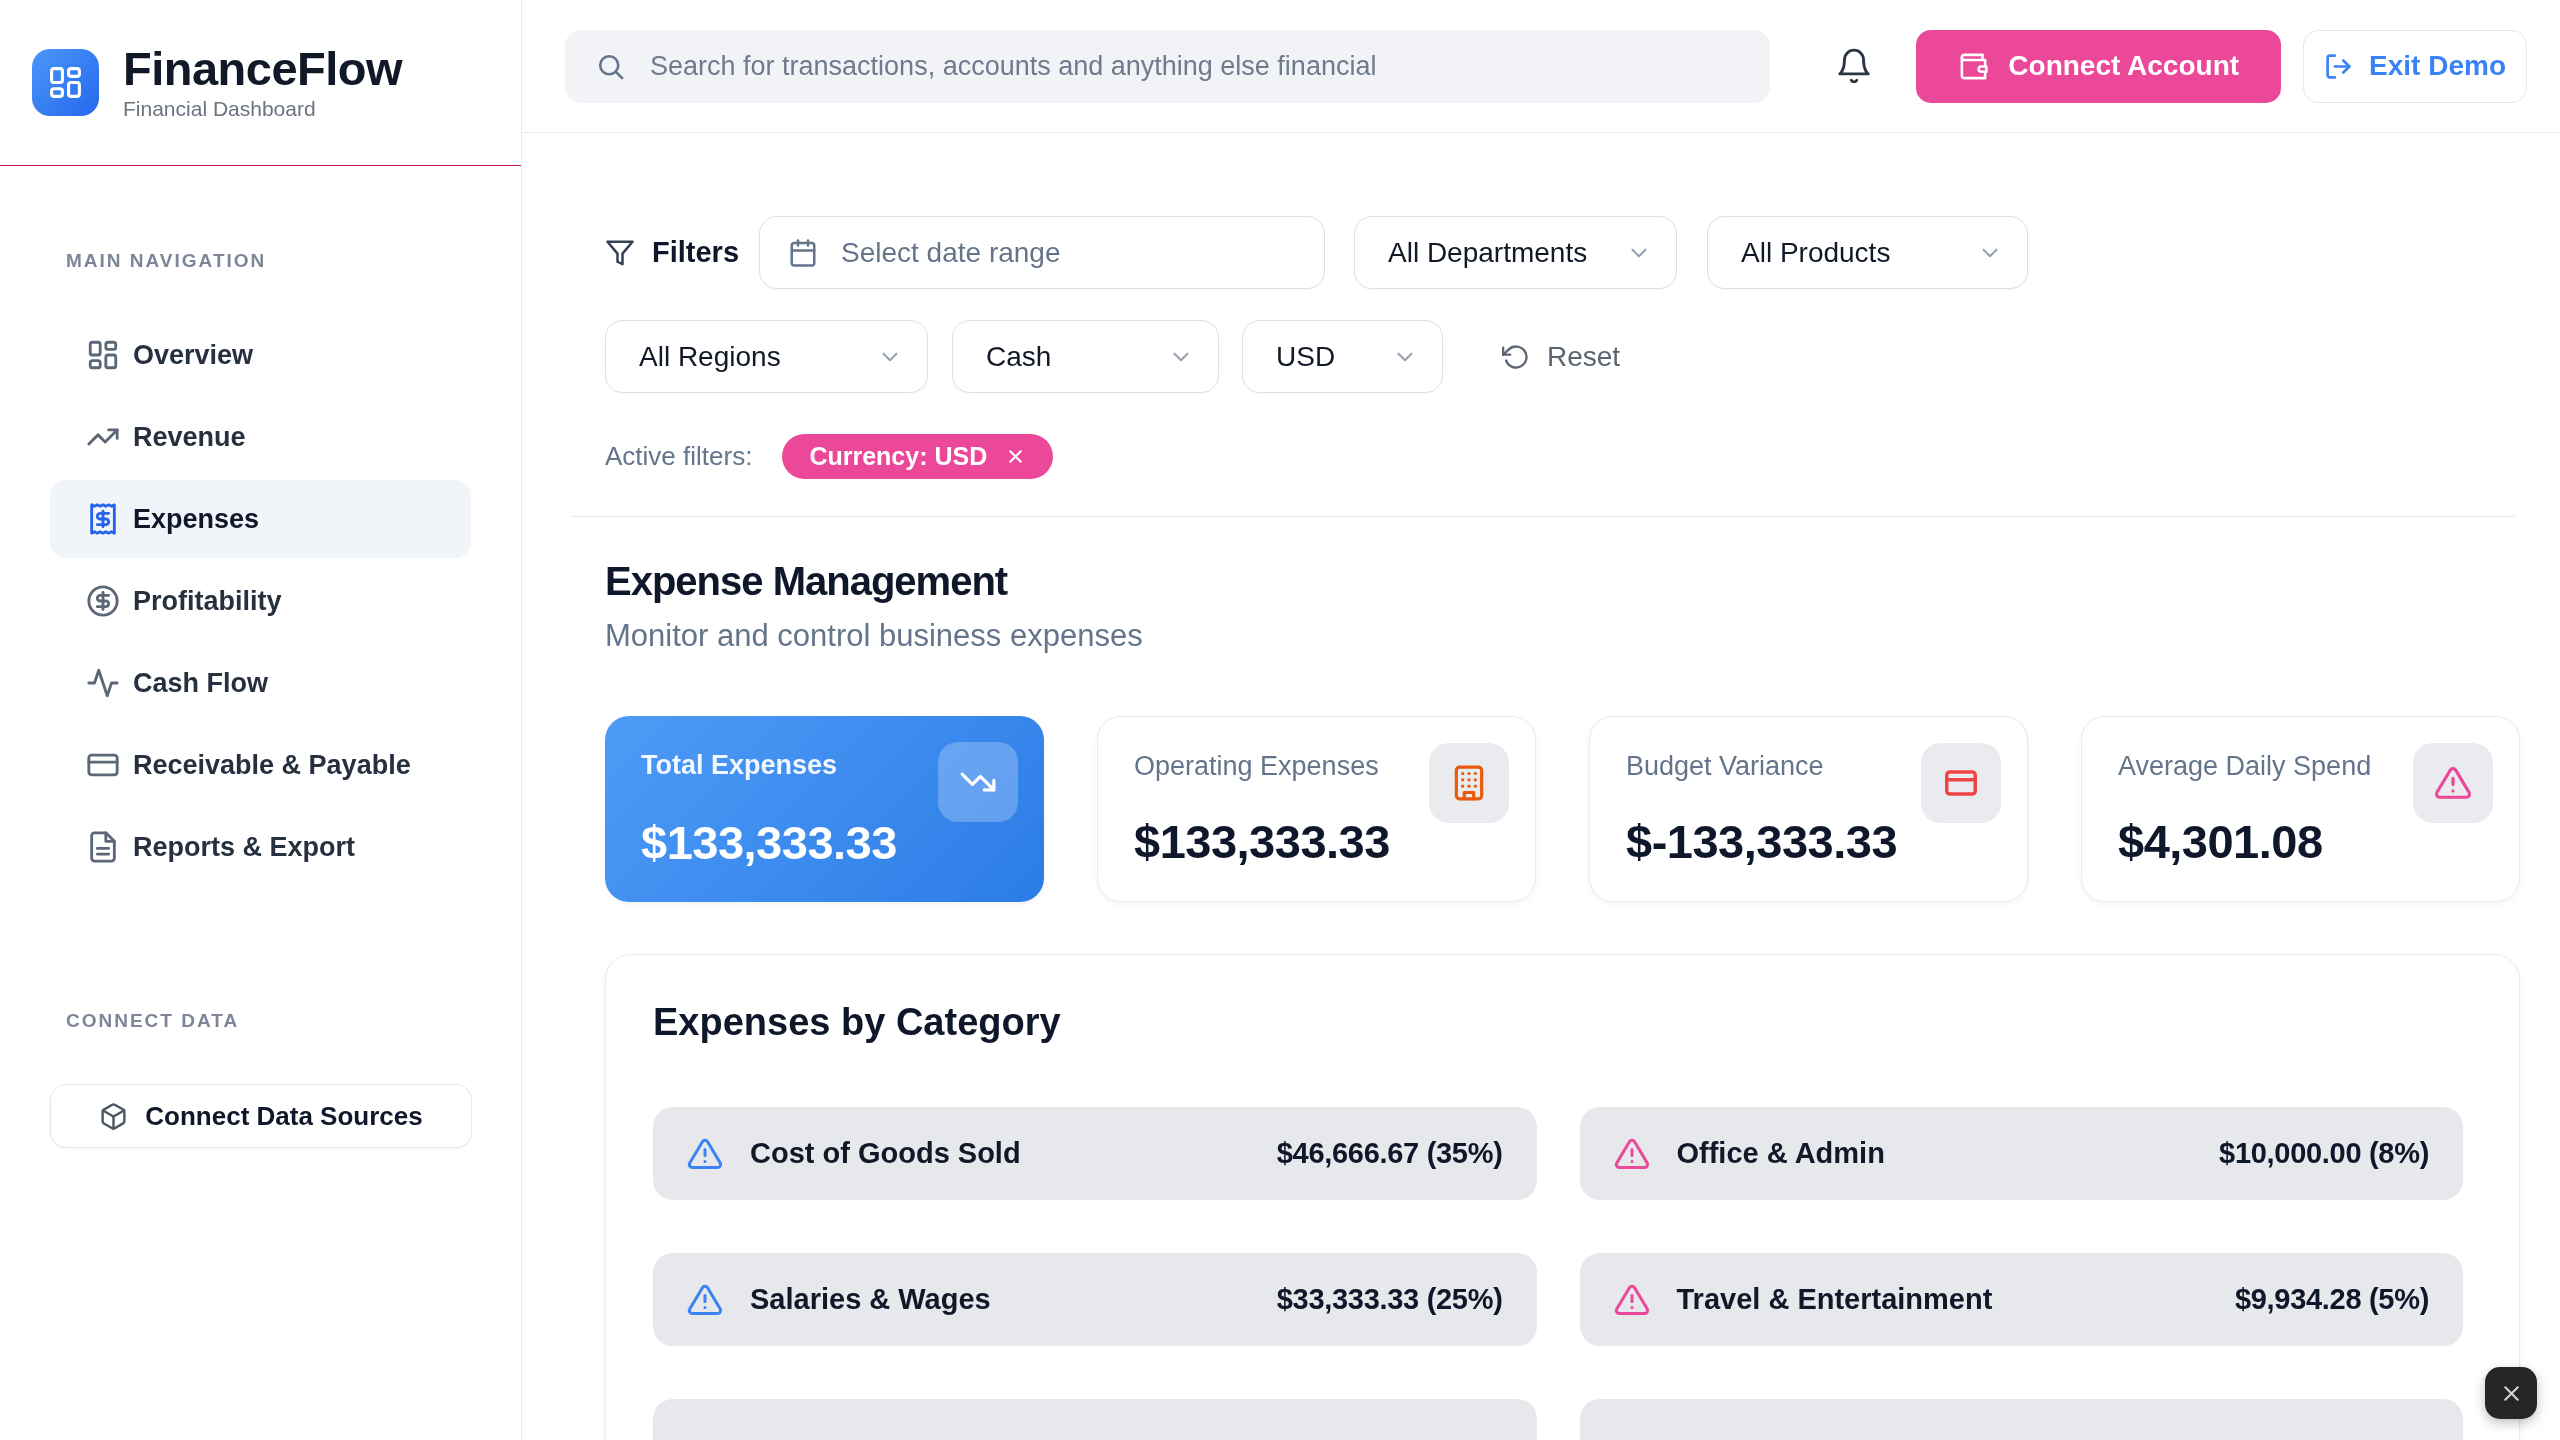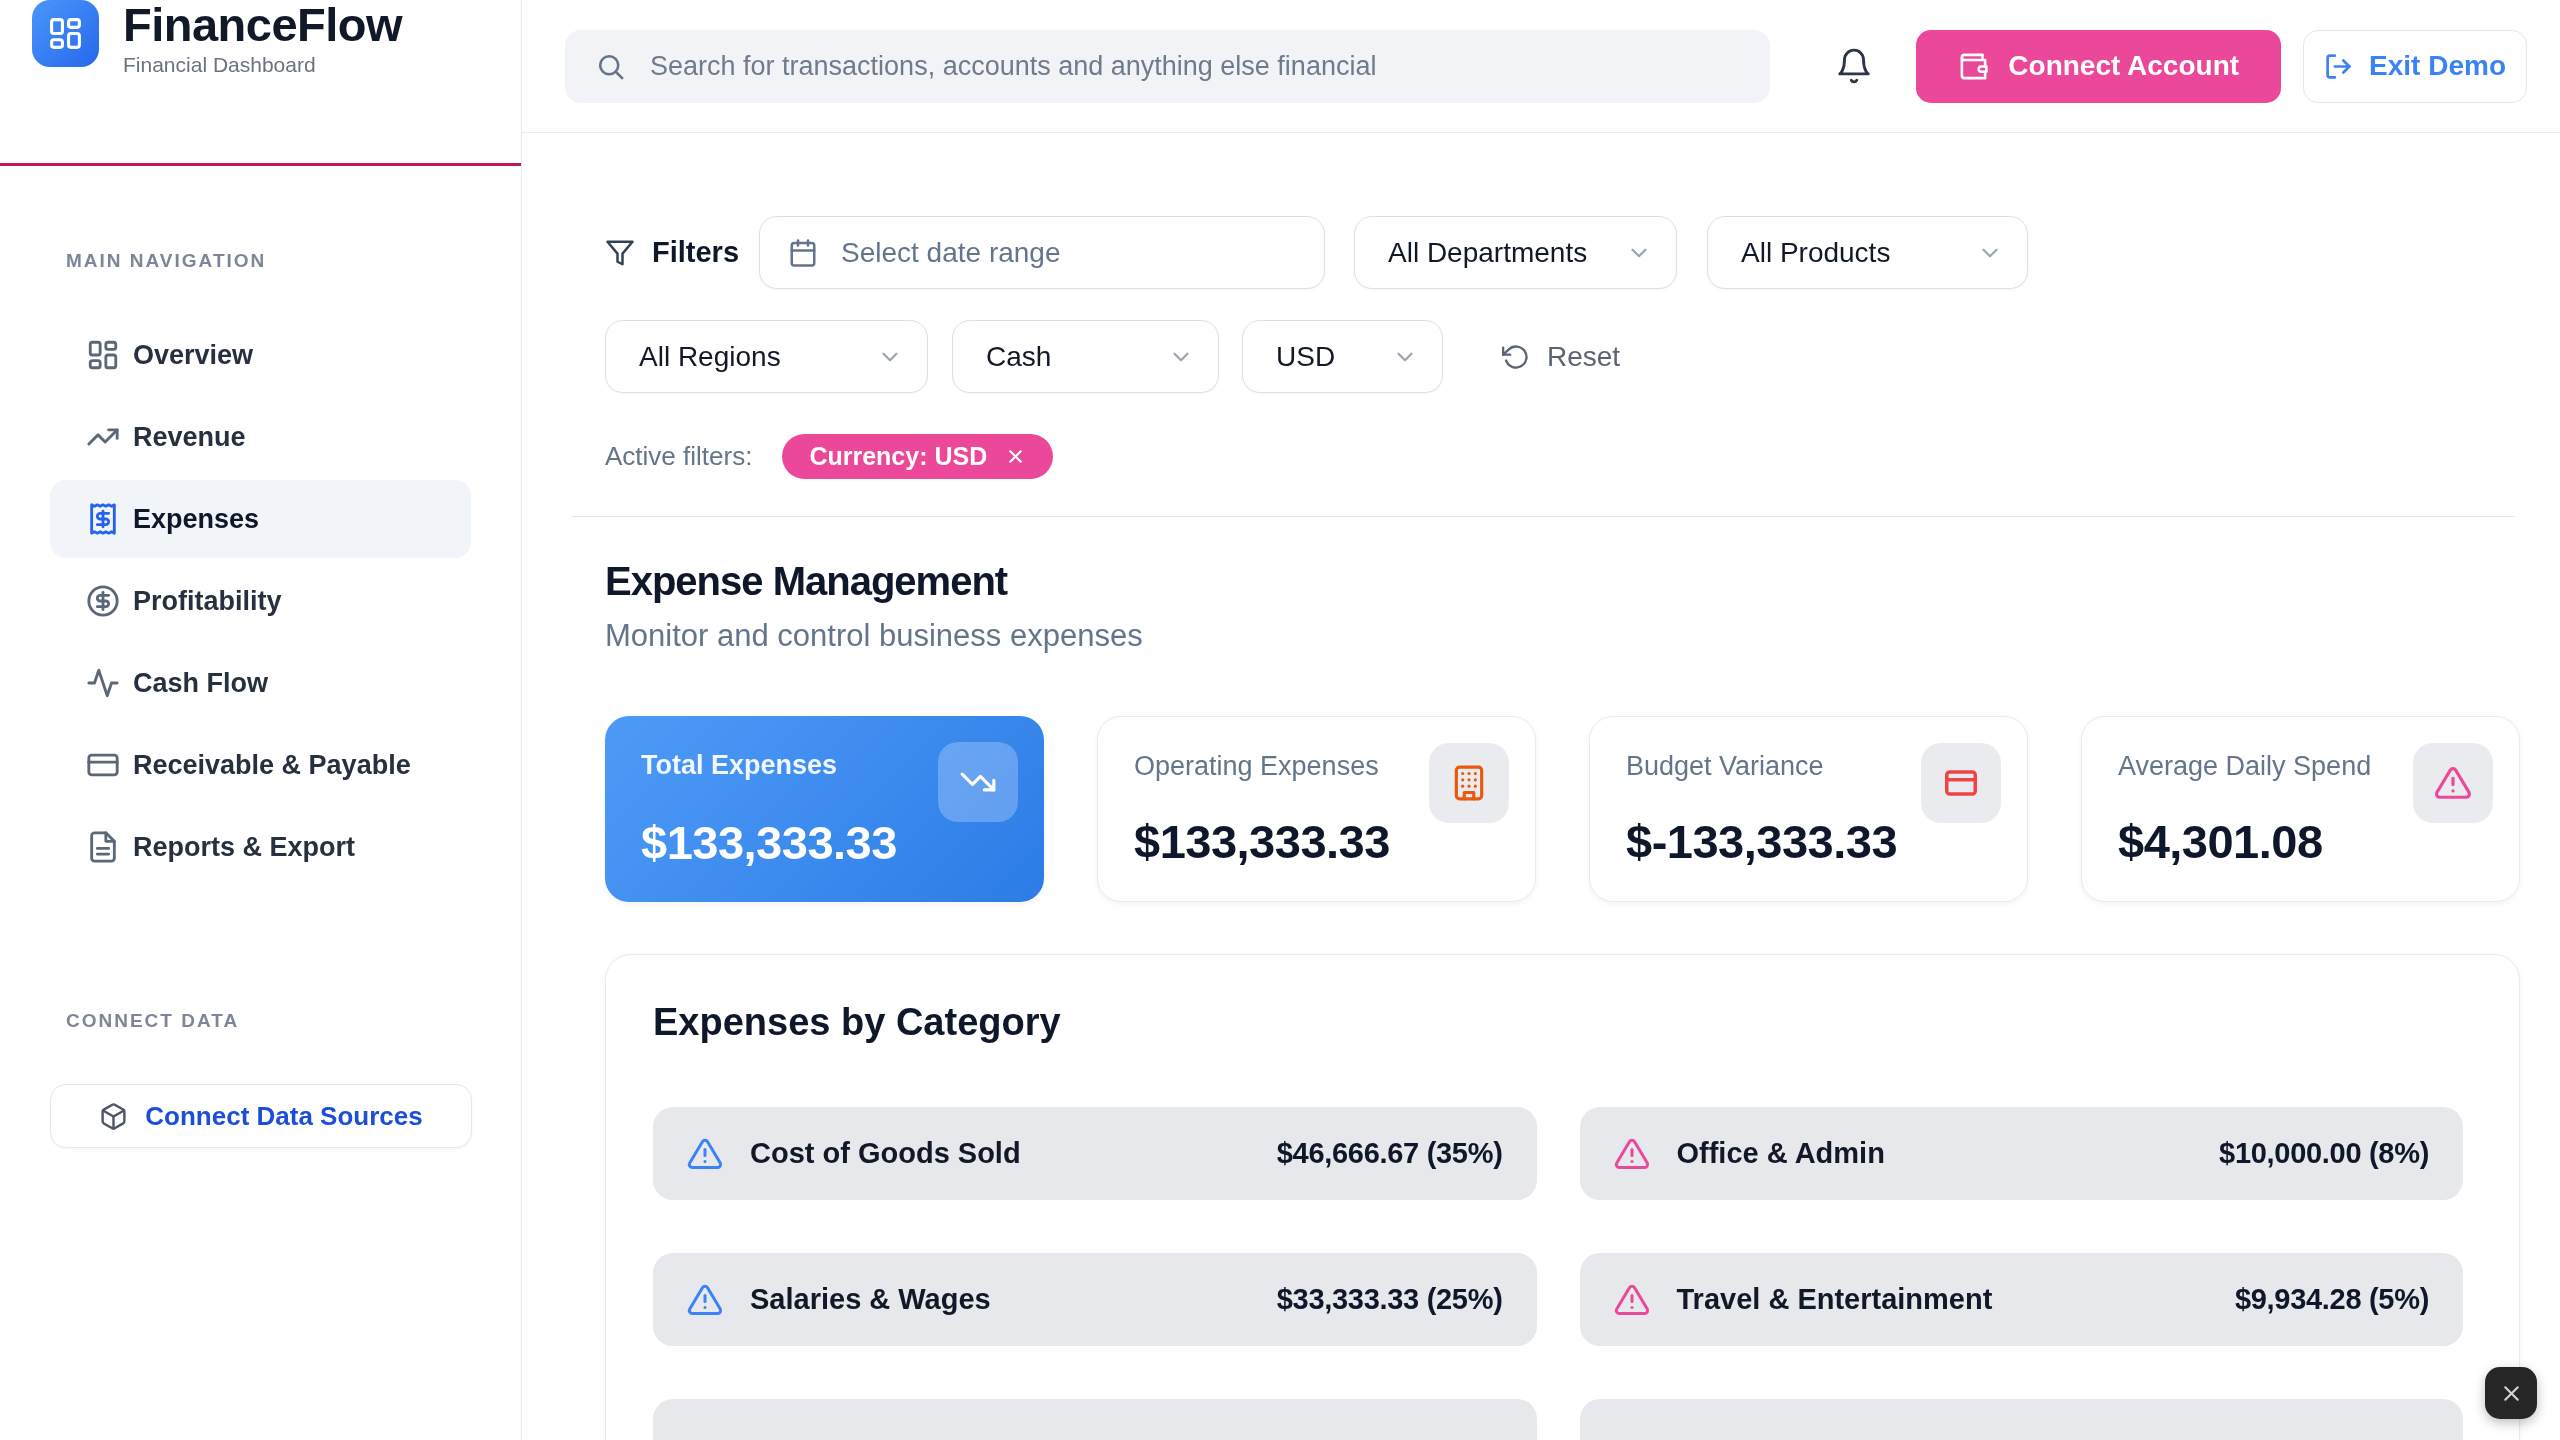--- a/index.html
+++ b/index.html
@@ -4,35 +4,35 @@
 <style>
   html,body{margin:0;padding:0;background:#fff;}
   *{box-sizing:border-box;}
   .app{position:relative;width:2560px;height:1440px;overflow:hidden;background:#fff;
        font-family:"Liberation Sans",sans-serif;color:#0f172a;display:flex;}
   svg{display:block;}
   button{font-family:inherit;cursor:pointer;}
 
   
   .sidebar{width:522px;flex-shrink:0;background:#fff;border-right:1px solid #e5e9f0;display:flex;flex-direction:column;}
-  .brand{height:166px;display:flex;gap:24px;padding:0 32px;border-bottom:3px solid #be185d;}
+  .brand{height:166px;display:flex;align-items:center;gap:24px;padding:0 32px;border-bottom:1px solid #be185d;}
   .brand-logo{width:67px;height:67px;border-radius:18px;background:linear-gradient(135deg,#4a97fa,#2667ec);
               display:flex;align-items:center;justify-content:center;flex-shrink:0;}
   .brand-name{font-size:47px;font-weight:700;color:#111827;letter-spacing:-.5px;line-height:1.05;}
   .brand-tagline{font-size:21px;color:#6b7280;margin-top:4px;}
   .nav-heading{margin:84px 0 44px 66px;font-size:19px;font-weight:700;color:#7c8698;letter-spacing:2px;}
   .nav{padding:0 50px;}
   .nav-item{height:78px;margin-bottom:4px;border-radius:16px;display:flex;align-items:center;
             padding:0 36px;gap:13px;font-size:27px;font-weight:600;color:#27303f;}
   .nav-item .nav-ic{width:34px;height:34px;color:#5b6676;flex-shrink:0;}
   .nav-item.active{background:#f1f4f8;color:#0f172a;}
   .nav-item.active .nav-ic{color:#2563eb;}
   .connect-heading{margin:120px 0 52px 66px;font-size:19px;font-weight:700;color:#7c8698;letter-spacing:2px;}
   .connect-btn{margin:0 50px;width:422px;height:64px;border-radius:16px;border:1.5px solid #e2e8f0;background:#fff;
-               display:flex;align-items:center;justify-content:center;gap:17px;font-size:26px;font-weight:600;color:#1d4ed8;
+               display:flex;align-items:center;justify-content:center;gap:17px;font-size:26px;font-weight:600;color:#0f172a;
                box-shadow:0 1px 2px rgba(15,23,42,.05);}
   .connect-btn svg{color:#4b5563;}
 
   
   .main{flex:1;display:flex;flex-direction:column;min-width:0;}
   .topbar{height:133px;flex-shrink:0;border-bottom:1px solid #e8ecf1;display:flex;align-items:center;padding:0 33px 0 43px;}
   .search{width:1205px;height:73px;background:#f1f3f6;border-radius:16px;display:flex;align-items:center;padding:1px 30px;gap:22px;}
   .search svg{color:#64748b;flex-shrink:0;}
   .search input{border:none;background:transparent;outline:none;flex:1;font-size:27px;color:#0f172a;font-family:inherit;}
   .search input::placeholder{color:#6f7a8c;}

